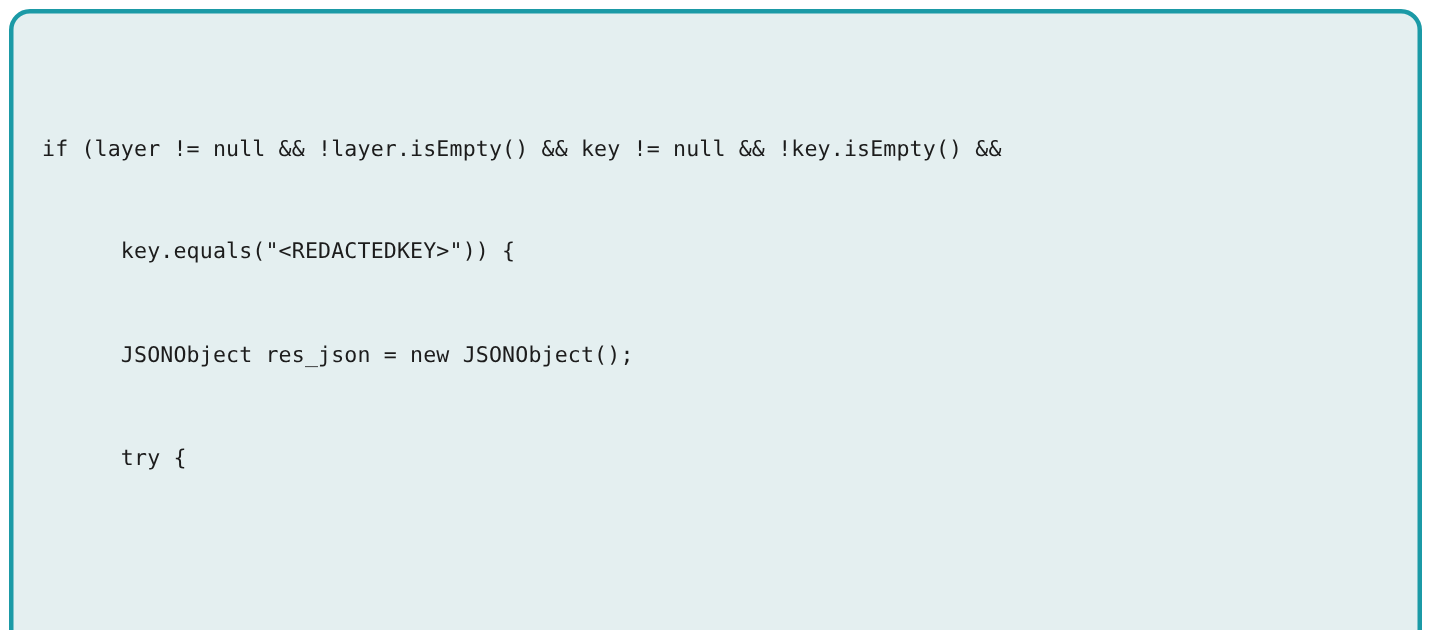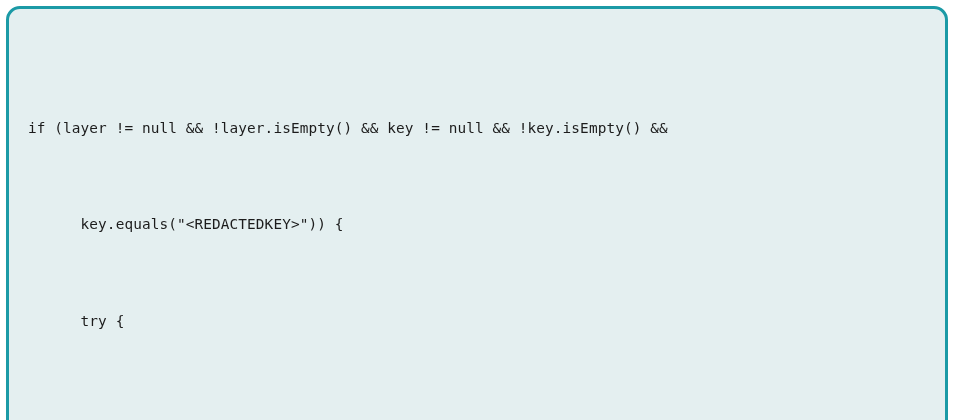--- a/index.html
+++ b/index.html
@@ -35,34 +35,34 @@
     font-family: "DejaVu Sans Mono", "Liberation Mono", monospace;
     font-size: 14.4px;
     line-height: 22.9px;
     color: #1c1c1c;
     letter-spacing: 0.1px;
     white-space: pre;
   }
   .code-line {
     white-space: pre;
     min-height: 22.9px;
-    margin-top: 28px;
   }
 </style>
 </head>
 <body>
 
 <div id="screenshot">
 
   <div id="code-card">
 
     <div id="code-body">
 
       <div class="code-line">if (layer != null &amp;&amp; !layer.isEmpty() &amp;&amp; key != null &amp;&amp; !key.isEmpty() &amp;&amp;</div>
       <div class="code-line">      key.equals("&lt;REDACTEDKEY&gt;")) {</div>
+      <div class="code-line">      JSONObject res_json = new JSONObject();</div>
       <div class="code-line">      try {</div>
       
       
       
       
       
       
       
       
       

